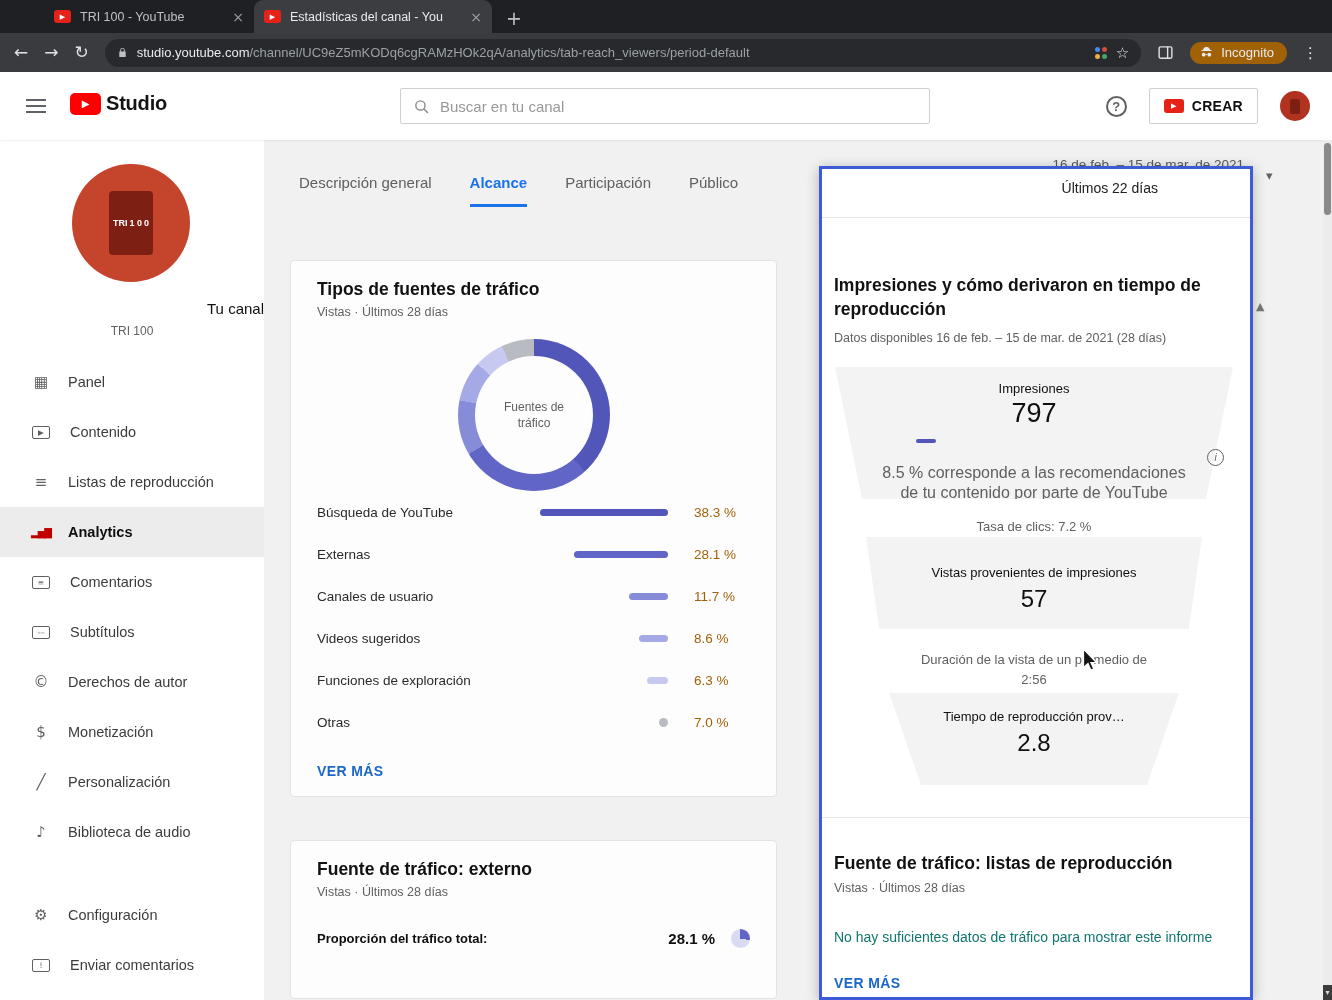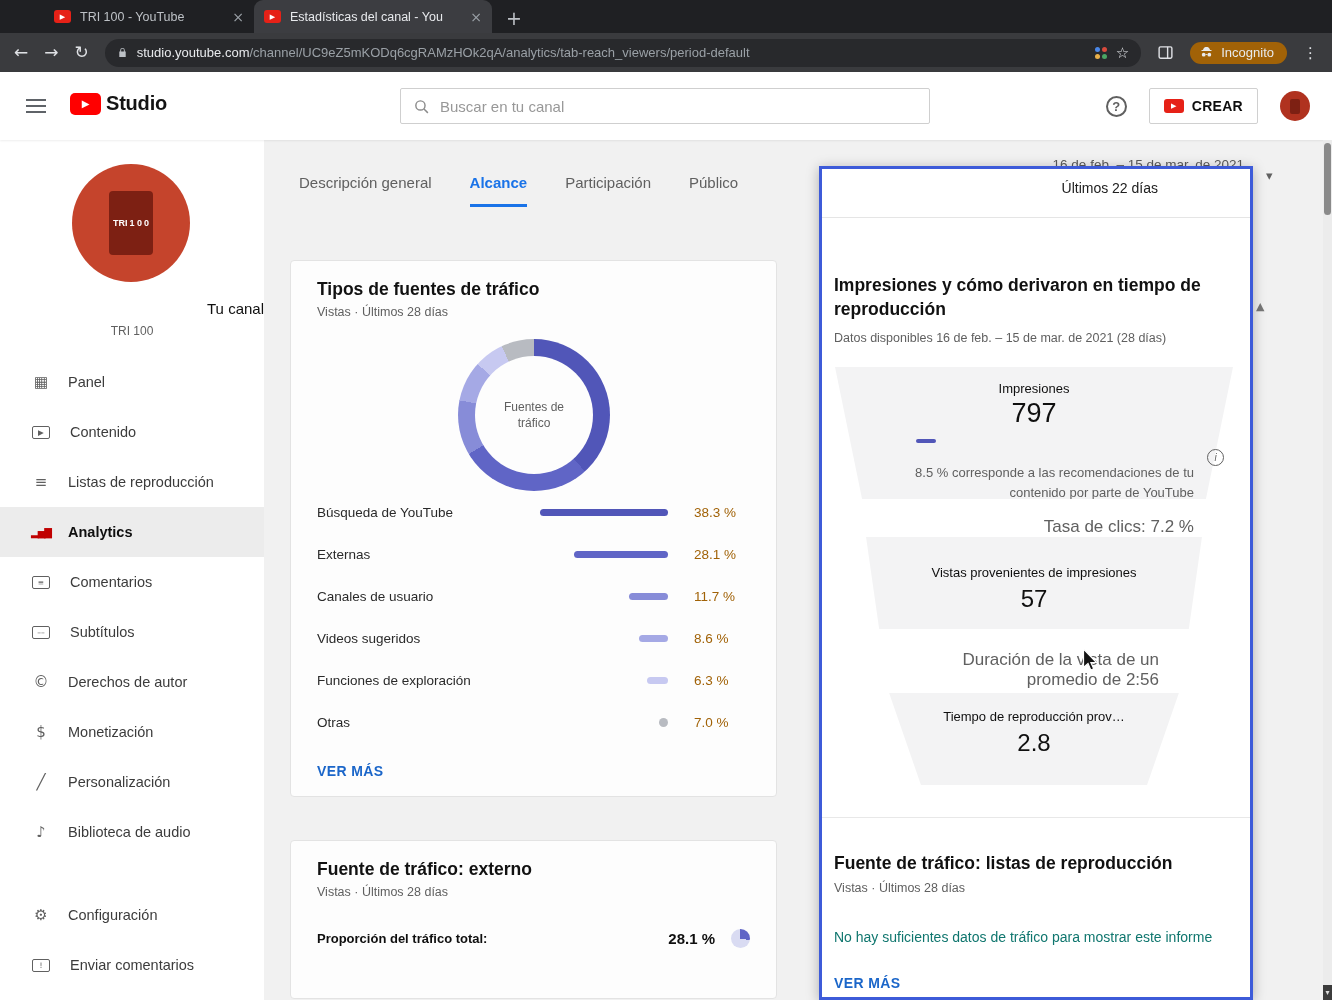--- a/index.html
+++ b/index.html
@@ -95,37 +95,37 @@
   .ext-value{font-size:15px;font-weight:bold;color:#0f0f0f}
   .mini-pie{width:19px;height:19px;border-radius:50%;margin-left:16px;flex:none}
 
   
   #overlay{position:absolute;left:819px;top:166px;width:434px;height:834px;background:#fff;border:3px solid #3d5bd9;z-index:40;overflow:hidden;box-shadow:0 2px 12px rgba(0,0,0,.28)}
   .ov-period{position:absolute;top:11px;left:0;right:92px;text-align:right;font-size:14px;color:#202020}
   .ov-divider{position:absolute;top:48px;left:0;right:0;height:1px;background:#e5e5e5}
   .ov-title{position:absolute;left:12px;top:104px;width:385px;font-size:17.5px;font-weight:bold;color:#111;line-height:24px}
   .ov-sub{position:absolute;left:12px;top:162px;font-size:12.5px;color:#606060}
   #funnel{position:absolute;left:13px;top:198px;width:398px;height:420px}
-  .f-sec{display:flex;flex-direction:column;align-items:center;text-align:right}
+  .f-sec{display:flex;flex-direction:column;align-items:center;text-align:center}
   .f-gray{background:#f3f3f4}
   .f1{height:132px;clip-path:polygon(0% 0%,100% 0%,93.2% 100%,6.8% 100%)}
   .f2{height:38px;clip-path:polygon(6.8% 0%,93.2% 0%,92.2% 100%,7.8% 100%);justify-content:center}
   .f3{height:92px;clip-path:polygon(7.8% 0%,92.2% 0%,88.9% 100%,11.1% 100%)}
   .f4{height:64px;clip-path:polygon(11.1% 0%,88.9% 0%,86.4% 100%,13.6% 100%);justify-content:center}
   .f5{height:92px;clip-path:polygon(13.6% 0%,86.4% 0%,78.4% 100%,21.6% 100%)}
   .f-label{font-size:13px;color:#0f0f0f}
   .f1 .f-label{margin-top:14px}
   .f3 .f-label{margin-top:28px}
   .f5 .f-label{margin-top:16px}
   .f-big{font-size:27px;color:#0f0f0f;margin-top:2px}
   .f-big2{font-size:24px;color:#0f0f0f;margin-top:5px}
   .f-bar{width:236px;height:4px;background:#e1e3e6;border-radius:2px;margin-top:10px;position:relative}
   .f-bar-fill{position:absolute;left:0;top:0;height:4px;background:#5156b8;border-radius:2px}
-  .f-note{font-size:13px;color:#606060;line-height:20px;margin-top:24px;width:320px}
-  .f2 .f-note,.f4 .f-note{margin-top:17px;font-size:17px}
+  .f-note{font-size:16px;color:#606060;line-height:20px;margin-top:24px;width:320px}
+  .f2 .f-note,.f4 .f-note{margin-top:17px;font-size:13px}
   .f4 .f-note{width:250px}
   .info-circle{position:absolute;left:372px;top:82px;width:17px;height:17px;border:1.5px solid #606060;border-radius:50%;color:#606060;font-size:10px;display:flex;align-items:center;justify-content:center;font-style:italic}
   .ov-divider2{position:absolute;top:648px;left:0;right:0;height:1px;background:#e8e8e8}
   .ov-title2{position:absolute;left:12px;top:684px;font-size:17.5px;font-weight:bold;color:#111}
   .ov-sub2{position:absolute;left:12px;top:712px;font-size:12.5px;color:#606060}
   .ov-empty{position:absolute;left:12px;top:760px;font-size:14px;color:#0f766e;white-space:nowrap}
   .ov-vermas{position:absolute;left:12px;top:806px;font-size:14px;font-weight:bold;color:#1b66c9;letter-spacing:.4px}
 
   
   #scrollbar{position:absolute;right:0;top:140px;bottom:0;width:9px;background:#ececec;z-index:45}

